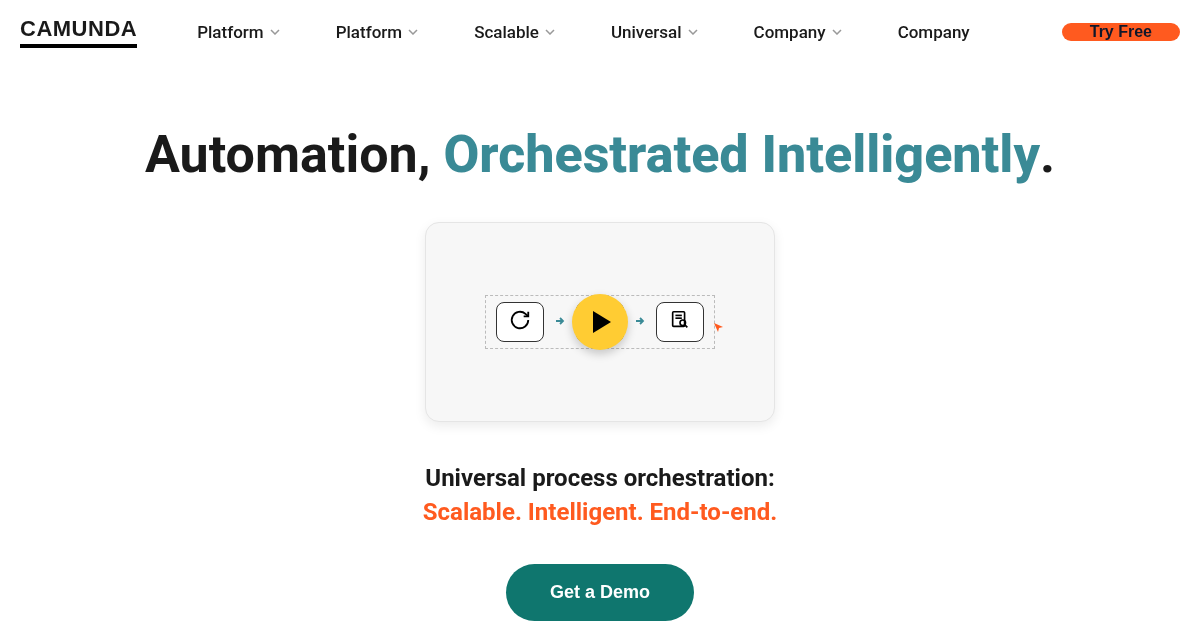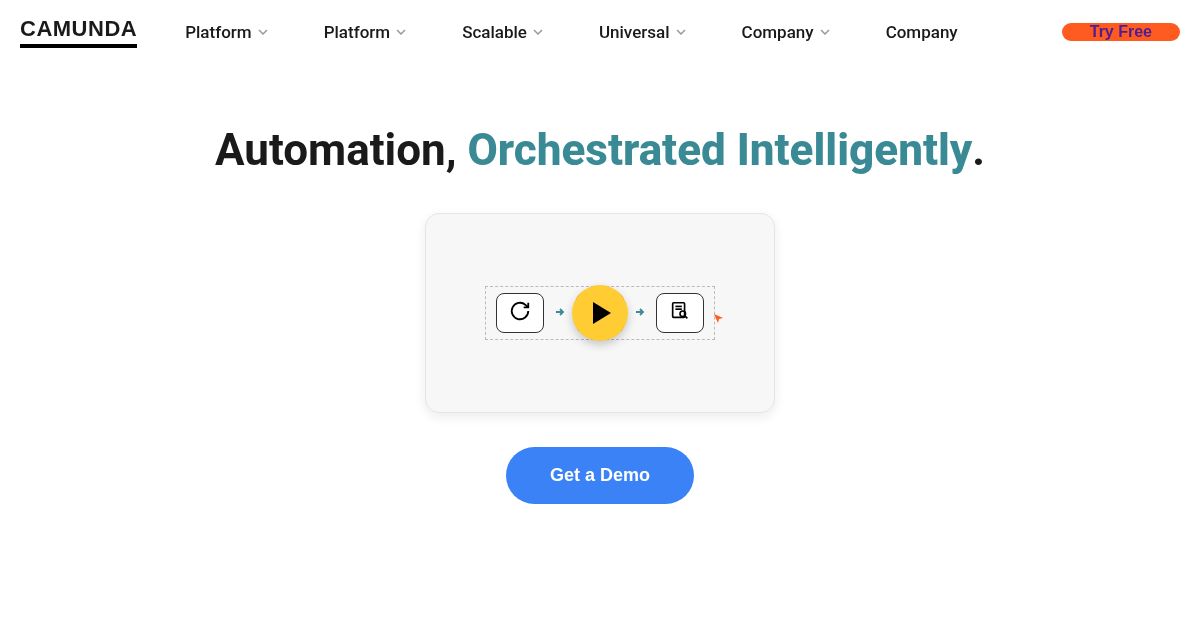--- a/index.html
+++ b/index.html
@@ -8,21 +8,21 @@
     background: #fff;
     color: #1a1a1a;
     width: 1200px;
     height: 623px;
     overflow: hidden;
   }
   .header {
     display: flex;
     align-items: center;
     padding: 16px 20px;
-    gap: 24px;
+    gap: 36px;
   }
   .logo {
     font-weight: 900;
     font-size: 22px;
     letter-spacing: 0.5px;
     border-bottom: 4px solid #000;
     padding-bottom: 2px;
     font-family: Arial, sans-serif;
   }
   .nav {
@@ -43,34 +43,34 @@
   .chevron {
     width: 10px;
     height: 10px;
     display: inline-flex;
     align-items: center;
     justify-content: center;
   }
   .chevron svg { display: block; }
   .try-free {
     background: #ff5a1f;
-    color: #4c1d95;
+    color: #0f172a;
     font-weight: 700;
     font-size: 16px;
     padding: 0 28px;
     border-radius: 999px;
     border: none;
     cursor: pointer;
   }
   .hero {
     text-align: center;
     padding-top: 60px;
   }
   .hero-title {
-    font-size: 44px;
+    font-size: 52px;
     font-weight: 700;
     line-height: 1.2;
     color: #1a1a1a;
   }
   .hero-title .highlight {
     color: #3a8a96;
     font-weight: 800;
   }
   .video-card {
     margin: 36px auto 0;
@@ -142,21 +142,21 @@
     margin-top: 40px;
     font-size: 24px;
     font-weight: 700;
     line-height: 1.4;
   }
   .subtitle .orange {
     color: #ff5a1f;
   }
   .demo-btn {
     margin-top: 34px;
-    background: #3b82f6;
+    background: #0f766e;
     color: #fff;
     font-weight: 700;
     font-size: 18px;
     padding: 18px 44px;
     border-radius: 999px;
     border: none;
     cursor: pointer;
   }
 </style>
 </head>
@@ -253,15 +253,19 @@
         <svg width="14" height="14" viewBox="0 0 14 14">
             <path d="M2 2l9 4-4 1-1 4z" fill="#ff5a1f"></path>
           </svg>
       </span>
     </div>
     <div class="play-button">
       <div class="play-triangle"></div>
     </div>
   </div>
 
+  <div class="subtitle">
+    <div>Universal process orchestration:</div>
+    <div class="orange">Scalable. Intelligent. End-to-end.</div>
+  </div>
 
   <button class="demo-btn">Get a Demo</button>
 </div>
 
 </body></html>

